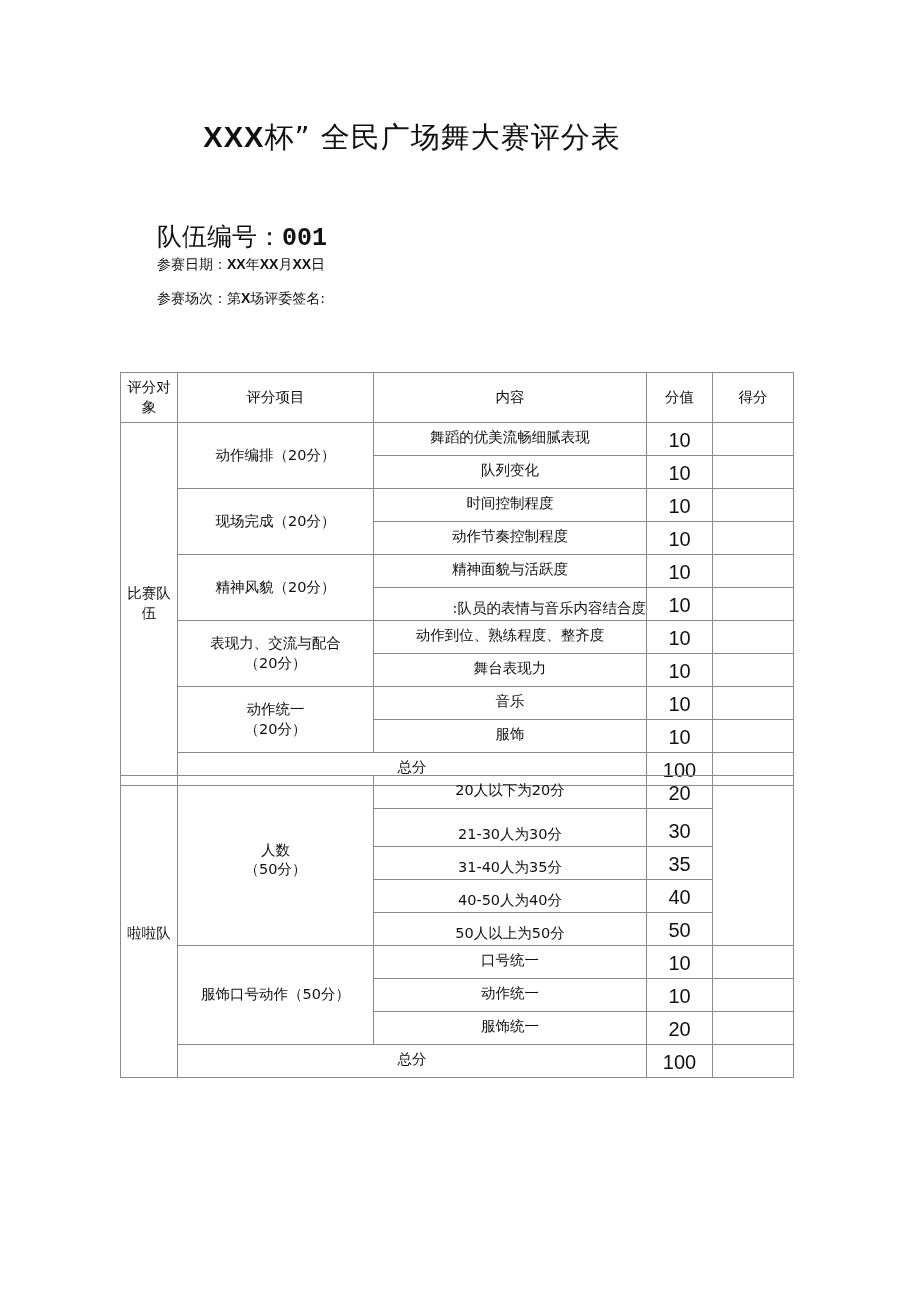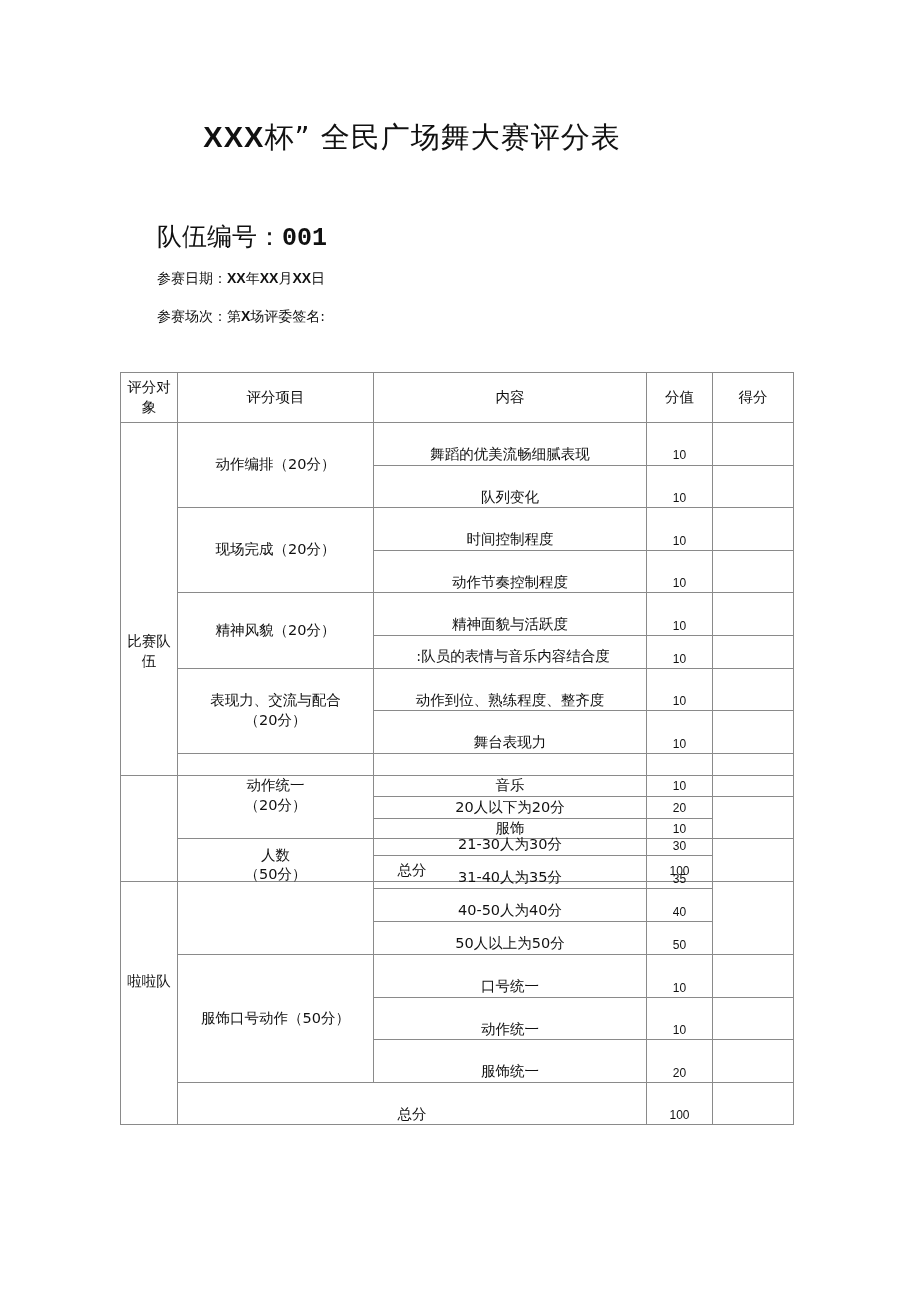--- a/index.html
+++ b/index.html
@@ -3,30 +3,30 @@
   <meta charset="utf-8">
   <style>
     html, body { margin: 0; padding: 0; background: #ffffff; }
     body { width: 920px; height: 1303px; position: relative; font-family: "DejaVu Sans", "Liberation Sans", sans-serif; color: #111; overflow: hidden; }
     .title { position: absolute; left: 0; width: 824px; top: 118px; text-align: center; font-size: 29px; letter-spacing: 1px; }
     .title b { font-family: "Liberation Sans", sans-serif; font-weight: bold; }
     .team-no { position: absolute; left: 157px; top: 220px; font-size: 25px; }
     .team-no b { font-family: Liberation Mono, monospace; font-weight: bold; }
     .meta { position: absolute; left: 157px; font-size: 14px; }
     .meta b { font-family: "Liberation Sans", sans-serif; font-weight: bold; }
-    .meta1 { top: 270px; text-align: center; }
-    .meta2 { top: 308px; }
+    .meta1 { top: 256px; text-align: center; }
+    .meta2 { top: 290px; }
 
     table { position: absolute; left: 120px; border-collapse: collapse; table-layout: fixed; font-size: 14.5px; }
     td { border: 1px solid #8a8a8a; text-align: center; vertical-align: middle; padding: 0; line-height: 1.35; }
     .t1 { top: 328px; width: 673px; margin-top: 44px; }
     .t2 { top: 775px; width: 673px; }
-    td.num { vertical-align: bottom; padding-bottom: 1px; font-family: "Liberation Sans", sans-serif; font-size: 12px; }
-    td.content { vertical-align: top; padding-top: 22px; }
-    td.leftmark { text-align: center; padding-left: 6px; }
+    td.num { vertical-align: bottom; padding-bottom: 1px; font-family: "Liberation Sans", sans-serif; font-size: 20px; }
+    td.content { vertical-align: top; padding-top: 5px; }
+    td.leftmark { text-align: right; padding-left: 6px; }
   </style>
 </head>
 <body>
 
 <div class="title"><b>XXX</b><span>杯” 全民广场舞大赛评分表</span></div>
 
 <div class="team-no"><span>队伍编号：</span><b>001</b></div>
 
 <div class="meta meta1"><span>参赛日期：</span><b>XX</b><span>年</span><b>XX</b><span>月</span><b>XX</b><span>日</span></div>
 

